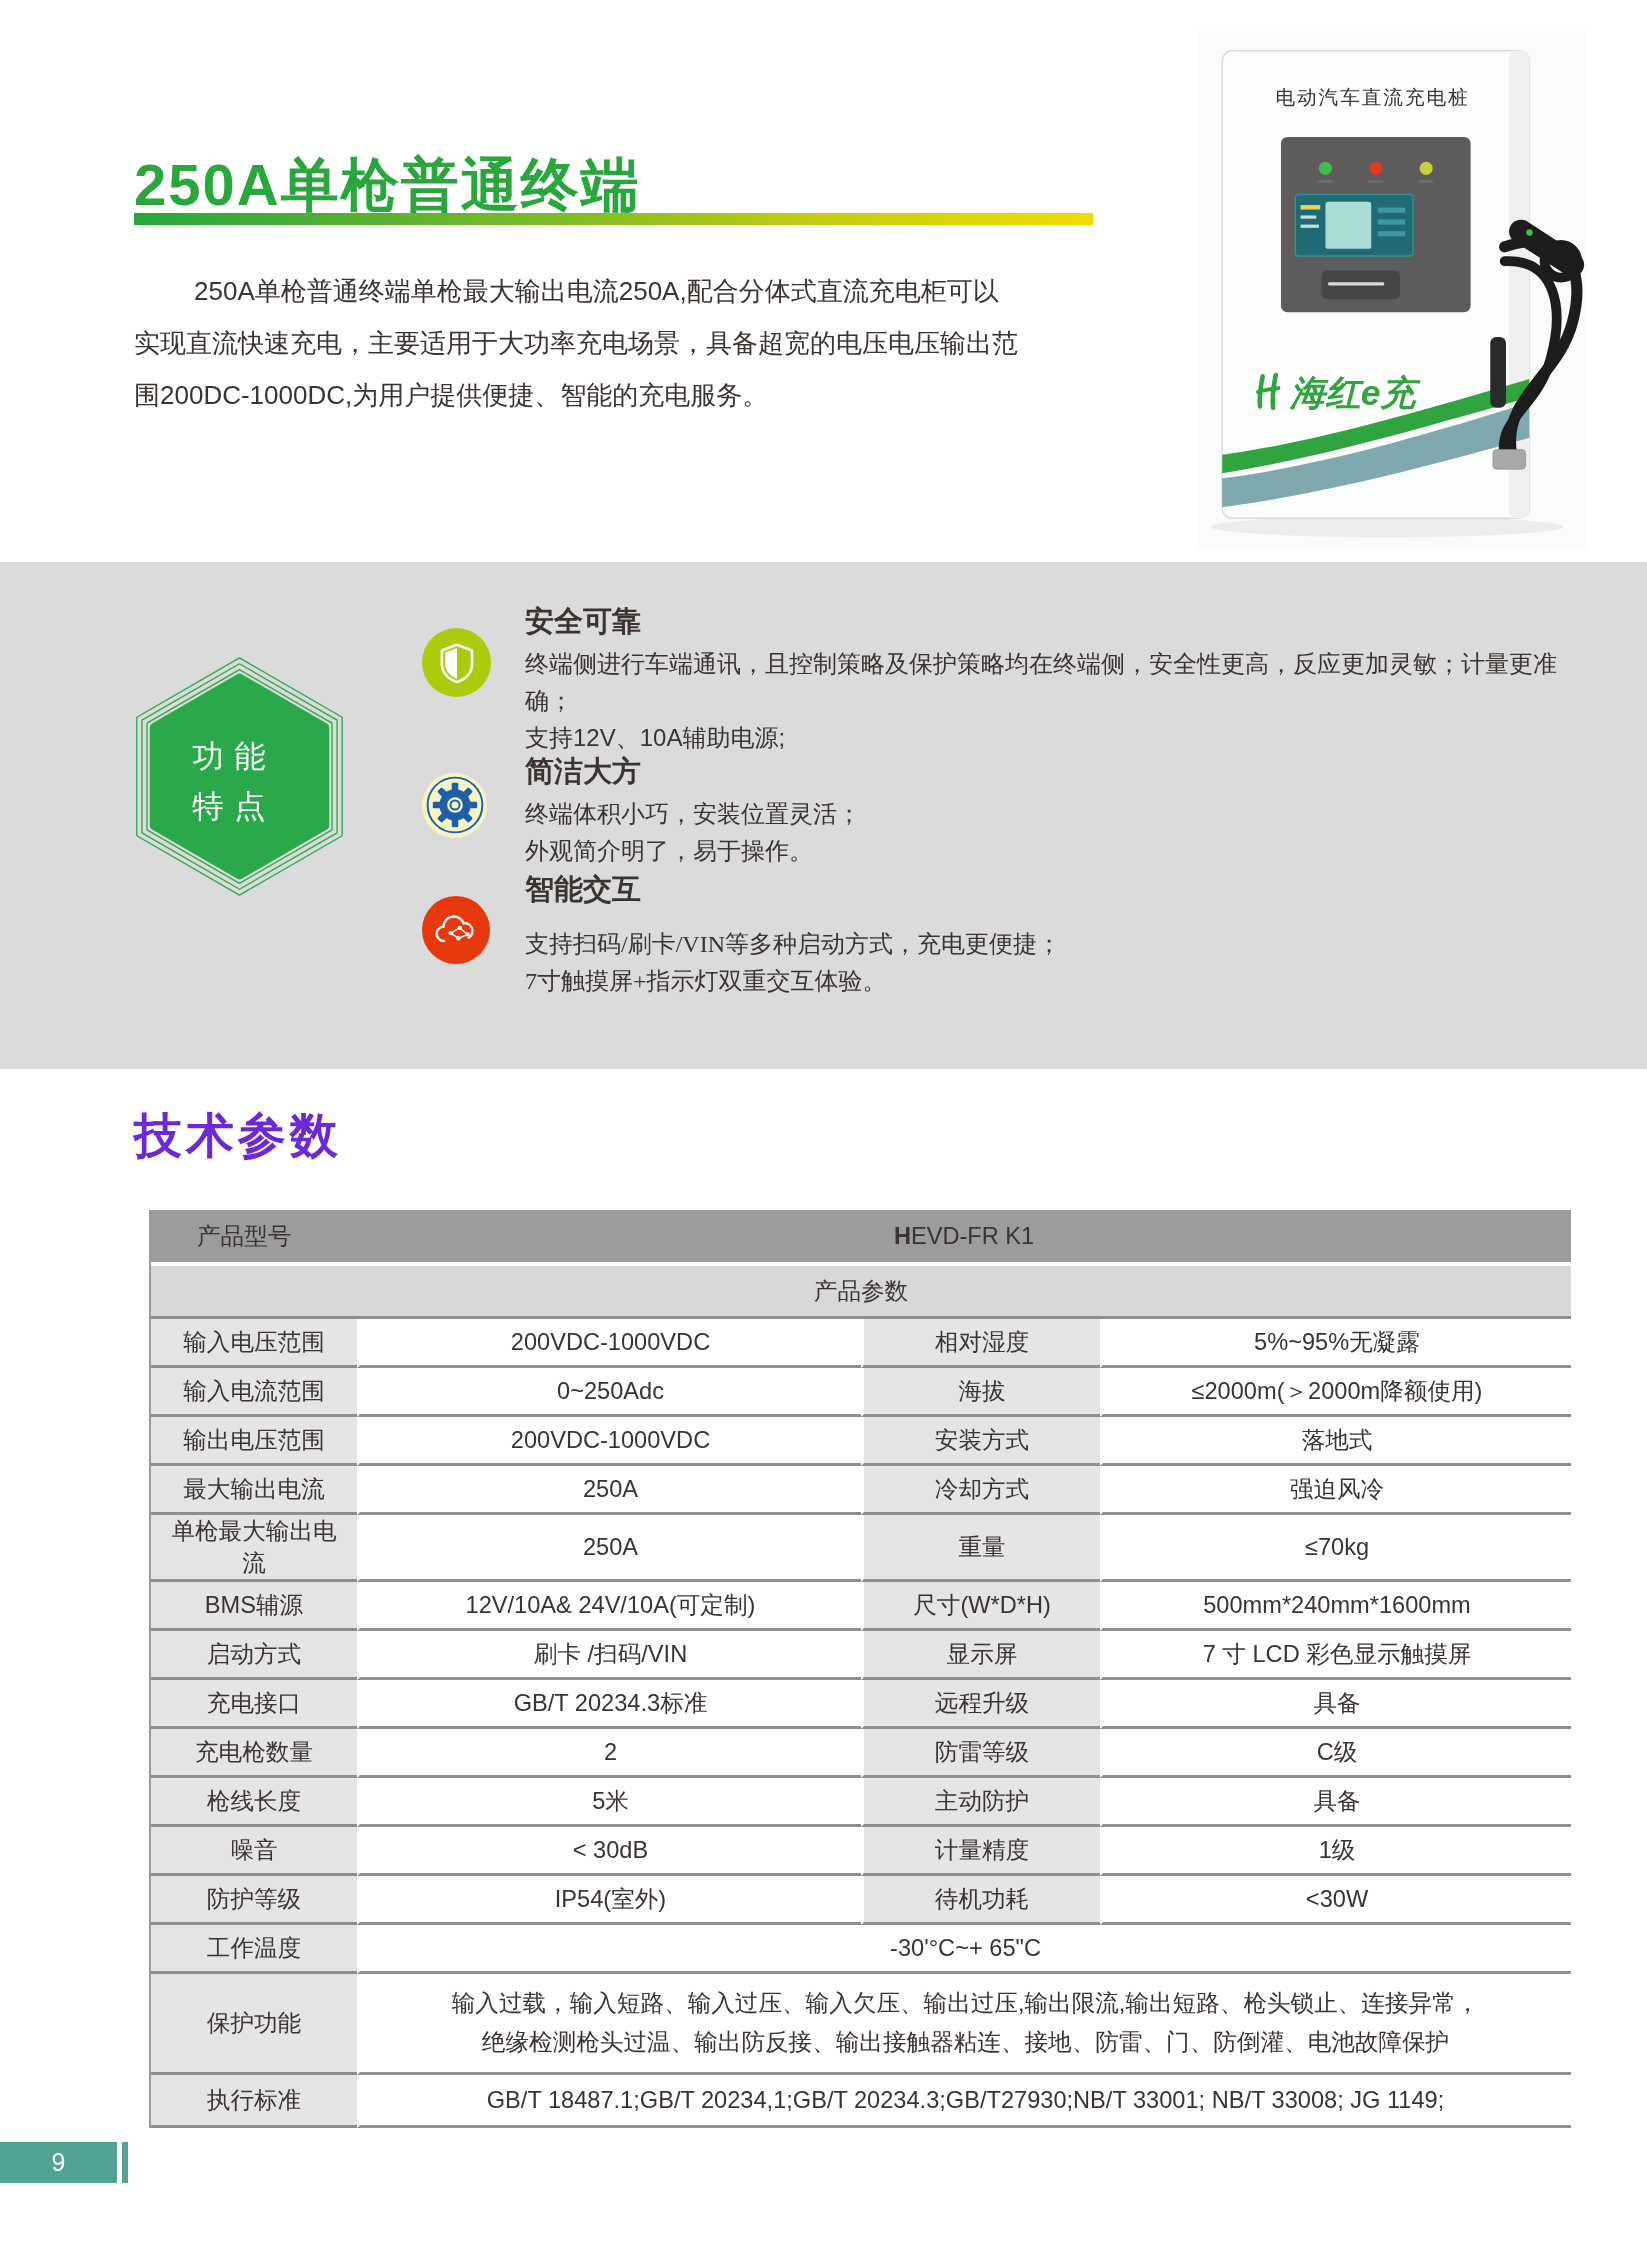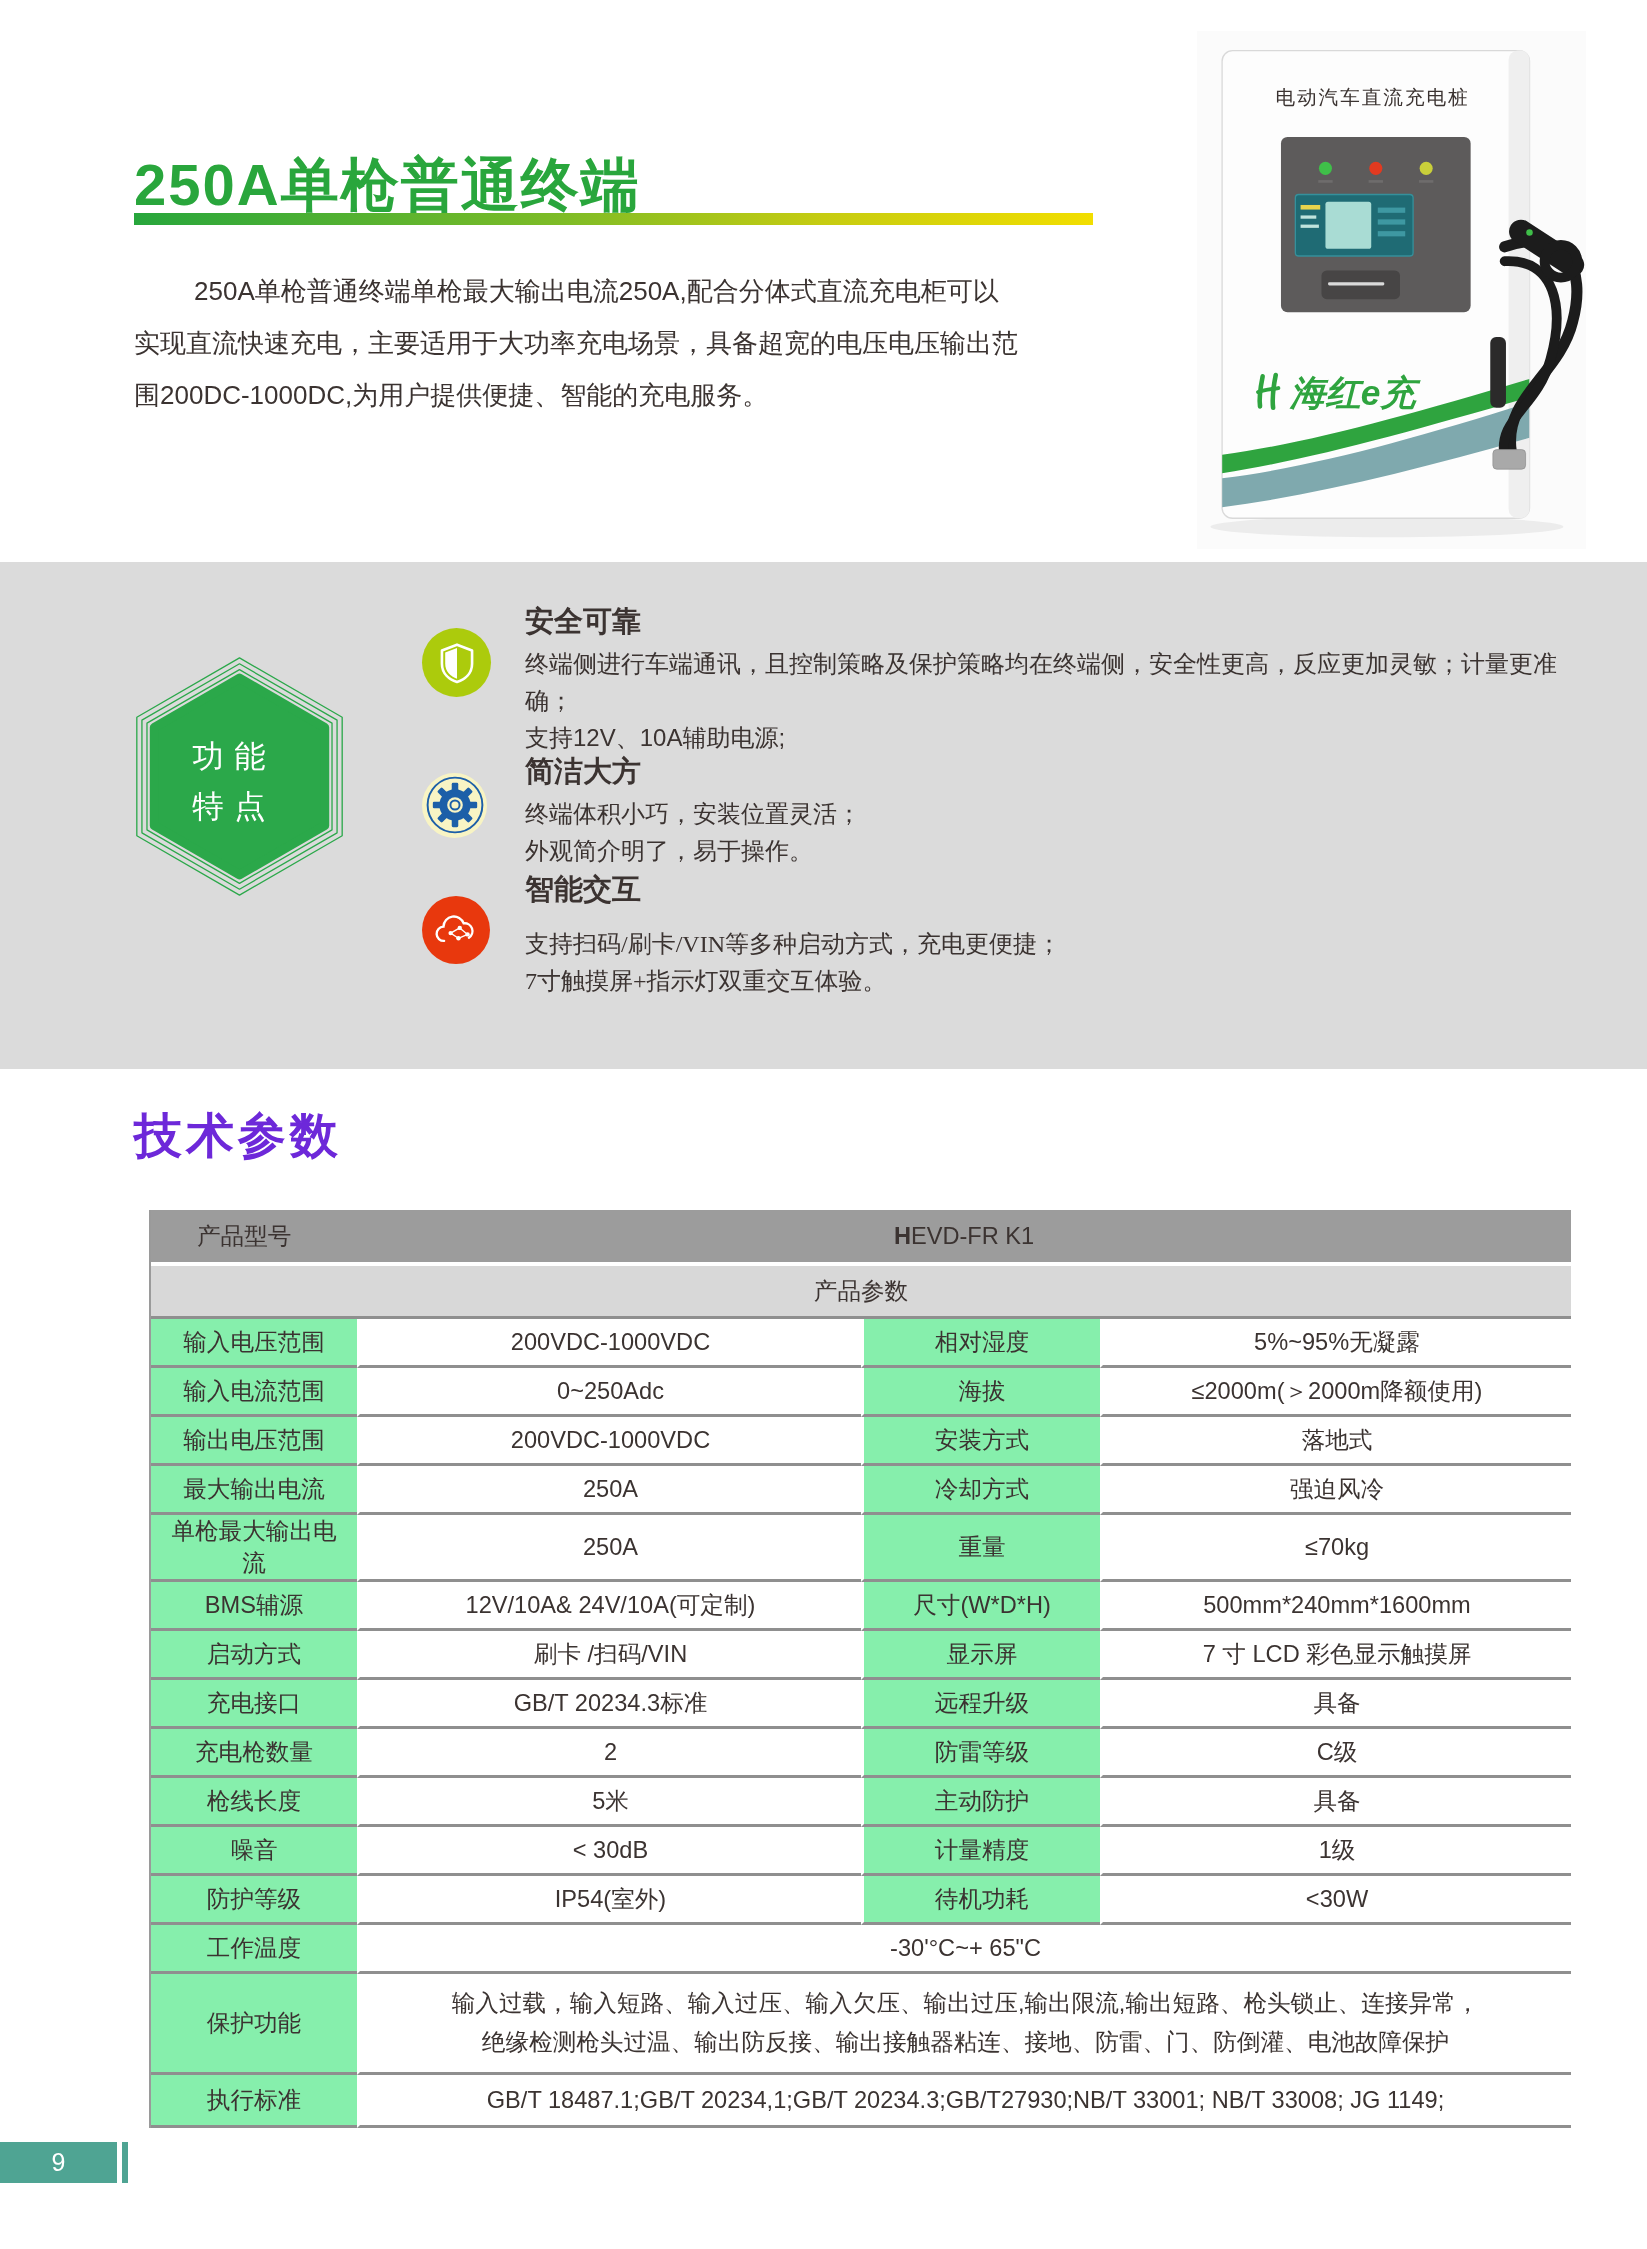--- a/index.html
+++ b/index.html
@@ -31,21 +31,21 @@
   .feat-3 .f-body{margin-top:18.3px;font-family:Liberation Serif, serif;}
 
   
   .specs-title{position:absolute;left:134px;top:1104px;font-size:48px;font-weight:bold;
                color:#6d28d9;letter-spacing:3.9px;}
   .spec-wrap{position:absolute;left:117px;top:1210px;width:1421px;padding-left:32px;}
   table.spec{width:1421px;border-collapse:separate;border-spacing:0;table-layout:fixed;
              font-size:23.6px;color:#3B3331;border-left:2.6px solid #9A9A9A;}
   table.spec td{text-align:center;vertical-align:middle;border-bottom:3.3px solid #8F8F8F;
                 padding:0 9.2px;overflow:hidden;}
-  td.lab{background:#86efac;}
+  td.lab{background:#e5e5e5;}
   td.val{background:#ffffff;}
   td.vsep{border-left:3.9px solid #ffffff;}
   tr.hdr td{background:#9C9C9C;height:52px;border-bottom:4.6px solid #ffffff;}
   tr.hdr td.mlab{text-align:left;padding-left:46px;}
   tr.hdr .bold-h{font-weight:bold;}
   tr.param td{background:#D8D8D8;height:50px;}
   tr.r td{height:46px;}
   tr.temp td{height:46px;}
   tr.prot td{height:98px;}
   tr.prot .pline{line-height:31px;}

